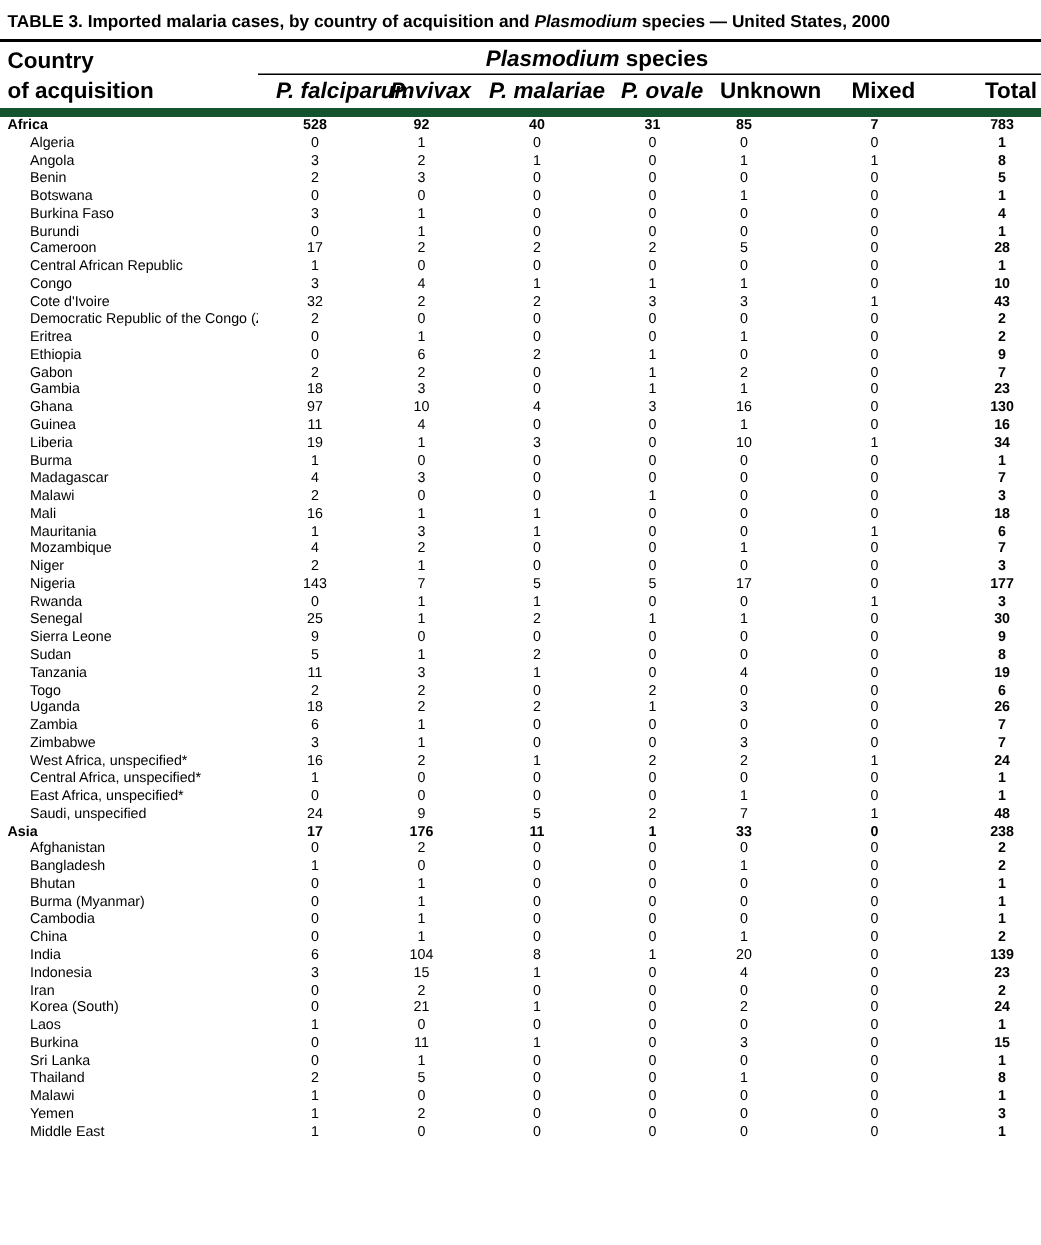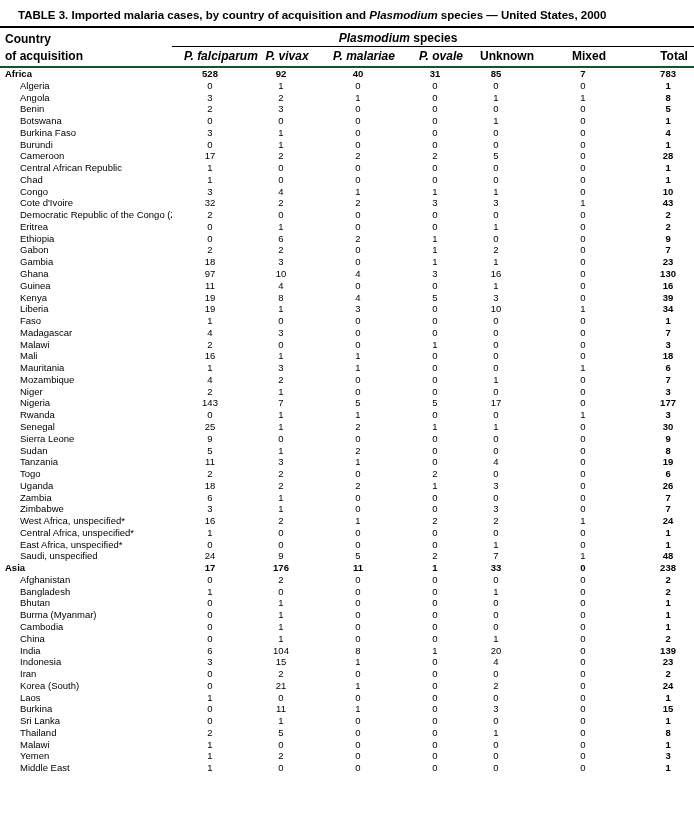--- a/index.html
+++ b/index.html
@@ -8,46 +8,46 @@
     width: 694px; height: 830px;
     font-family: "Liberation Sans", sans-serif;
     color: #000;
     overflow: hidden;
   }
   .page { padding-top: 6px; }
   .title {
     font-weight: bold;
     font-size: 11.5px;
     line-height: 15px;
-    padding: 2px 0 3px 18px;
+    padding: 2px 0 3px 5px;
     border-bottom: 2px solid #000;
     white-space: nowrap;
   }
   table {
     width: 694px;
     border-collapse: collapse;
     table-layout: fixed;
   }
   thead th {
     font-weight: bold;
-    font-size: 12px;
+    font-size: 15px;
     vertical-align: bottom;
     white-space: nowrap;
   }
   th.country-h {
     text-align: left;
     padding: 3px 0 1px 5px;
   }
   th.spanner {
     text-align: center;
     border-bottom: 1.5px solid #000;
     padding: 3px 70px 1px 0;
   }
   tr.hrow2 th {
-    border-bottom: 2px solid #14532d;
+    border-bottom: 6px solid #14532d;
     padding: 2px 0 3px 12px;
   }
   tr.hrow2 th.country-h2 {
     text-align: left;
     padding-left: 5px;
   }
   th.num, td.num { text-align: center; }
   tbody td {
     font-size: 9.5px;
     line-height: 11.77px;
@@ -179,30 +179,20 @@
           <td class="country">Central African Republic</td>
           <td class="num">1</td>
           <td class="num">0</td>
           <td class="num">0</td>
           <td class="num">0</td>
           <td class="num">0</td>
           <td class="num">0</td>
           <td class="num total">1</td>
         </tr>
         <tr class="country-row">
-          <td class="country">Chad</td>
-          <td class="num">1</td>
-          <td class="num">0</td>
-          <td class="num">0</td>
-          <td class="num">0</td>
-          <td class="num">0</td>
-          <td class="num">0</td>
-          <td class="num total">1</td>
-        </tr>
-        <tr class="country-row">
           <td class="country">Congo</td>
           <td class="num">3</td>
           <td class="num">4</td>
           <td class="num">1</td>
           <td class="num">1</td>
           <td class="num">1</td>
           <td class="num">0</td>
           <td class="num total">10</td>
         </tr>
         <tr class="country-row">
@@ -279,41 +269,31 @@
           <td class="country">Guinea</td>
           <td class="num">11</td>
           <td class="num">4</td>
           <td class="num">0</td>
           <td class="num">0</td>
           <td class="num">1</td>
           <td class="num">0</td>
           <td class="num total">16</td>
         </tr>
         <tr class="country-row">
-          <td class="country">Kenya</td>
-          <td class="num">19</td>
-          <td class="num">8</td>
-          <td class="num">4</td>
-          <td class="num">5</td>
-          <td class="num">3</td>
-          <td class="num">0</td>
-          <td class="num total">39</td>
-        </tr>
-        <tr class="country-row">
           <td class="country">Liberia</td>
           <td class="num">19</td>
           <td class="num">1</td>
           <td class="num">3</td>
           <td class="num">0</td>
           <td class="num">10</td>
           <td class="num">1</td>
           <td class="num total">34</td>
         </tr>
         <tr class="country-row">
-          <td class="country">Faso</td>
+          <td class="country">Burma</td>
           <td class="num">1</td>
           <td class="num">0</td>
           <td class="num">0</td>
           <td class="num">0</td>
           <td class="num">0</td>
           <td class="num">0</td>
           <td class="num total">1</td>
         </tr>
         <tr class="country-row">
           <td class="country">Madagascar</td>

